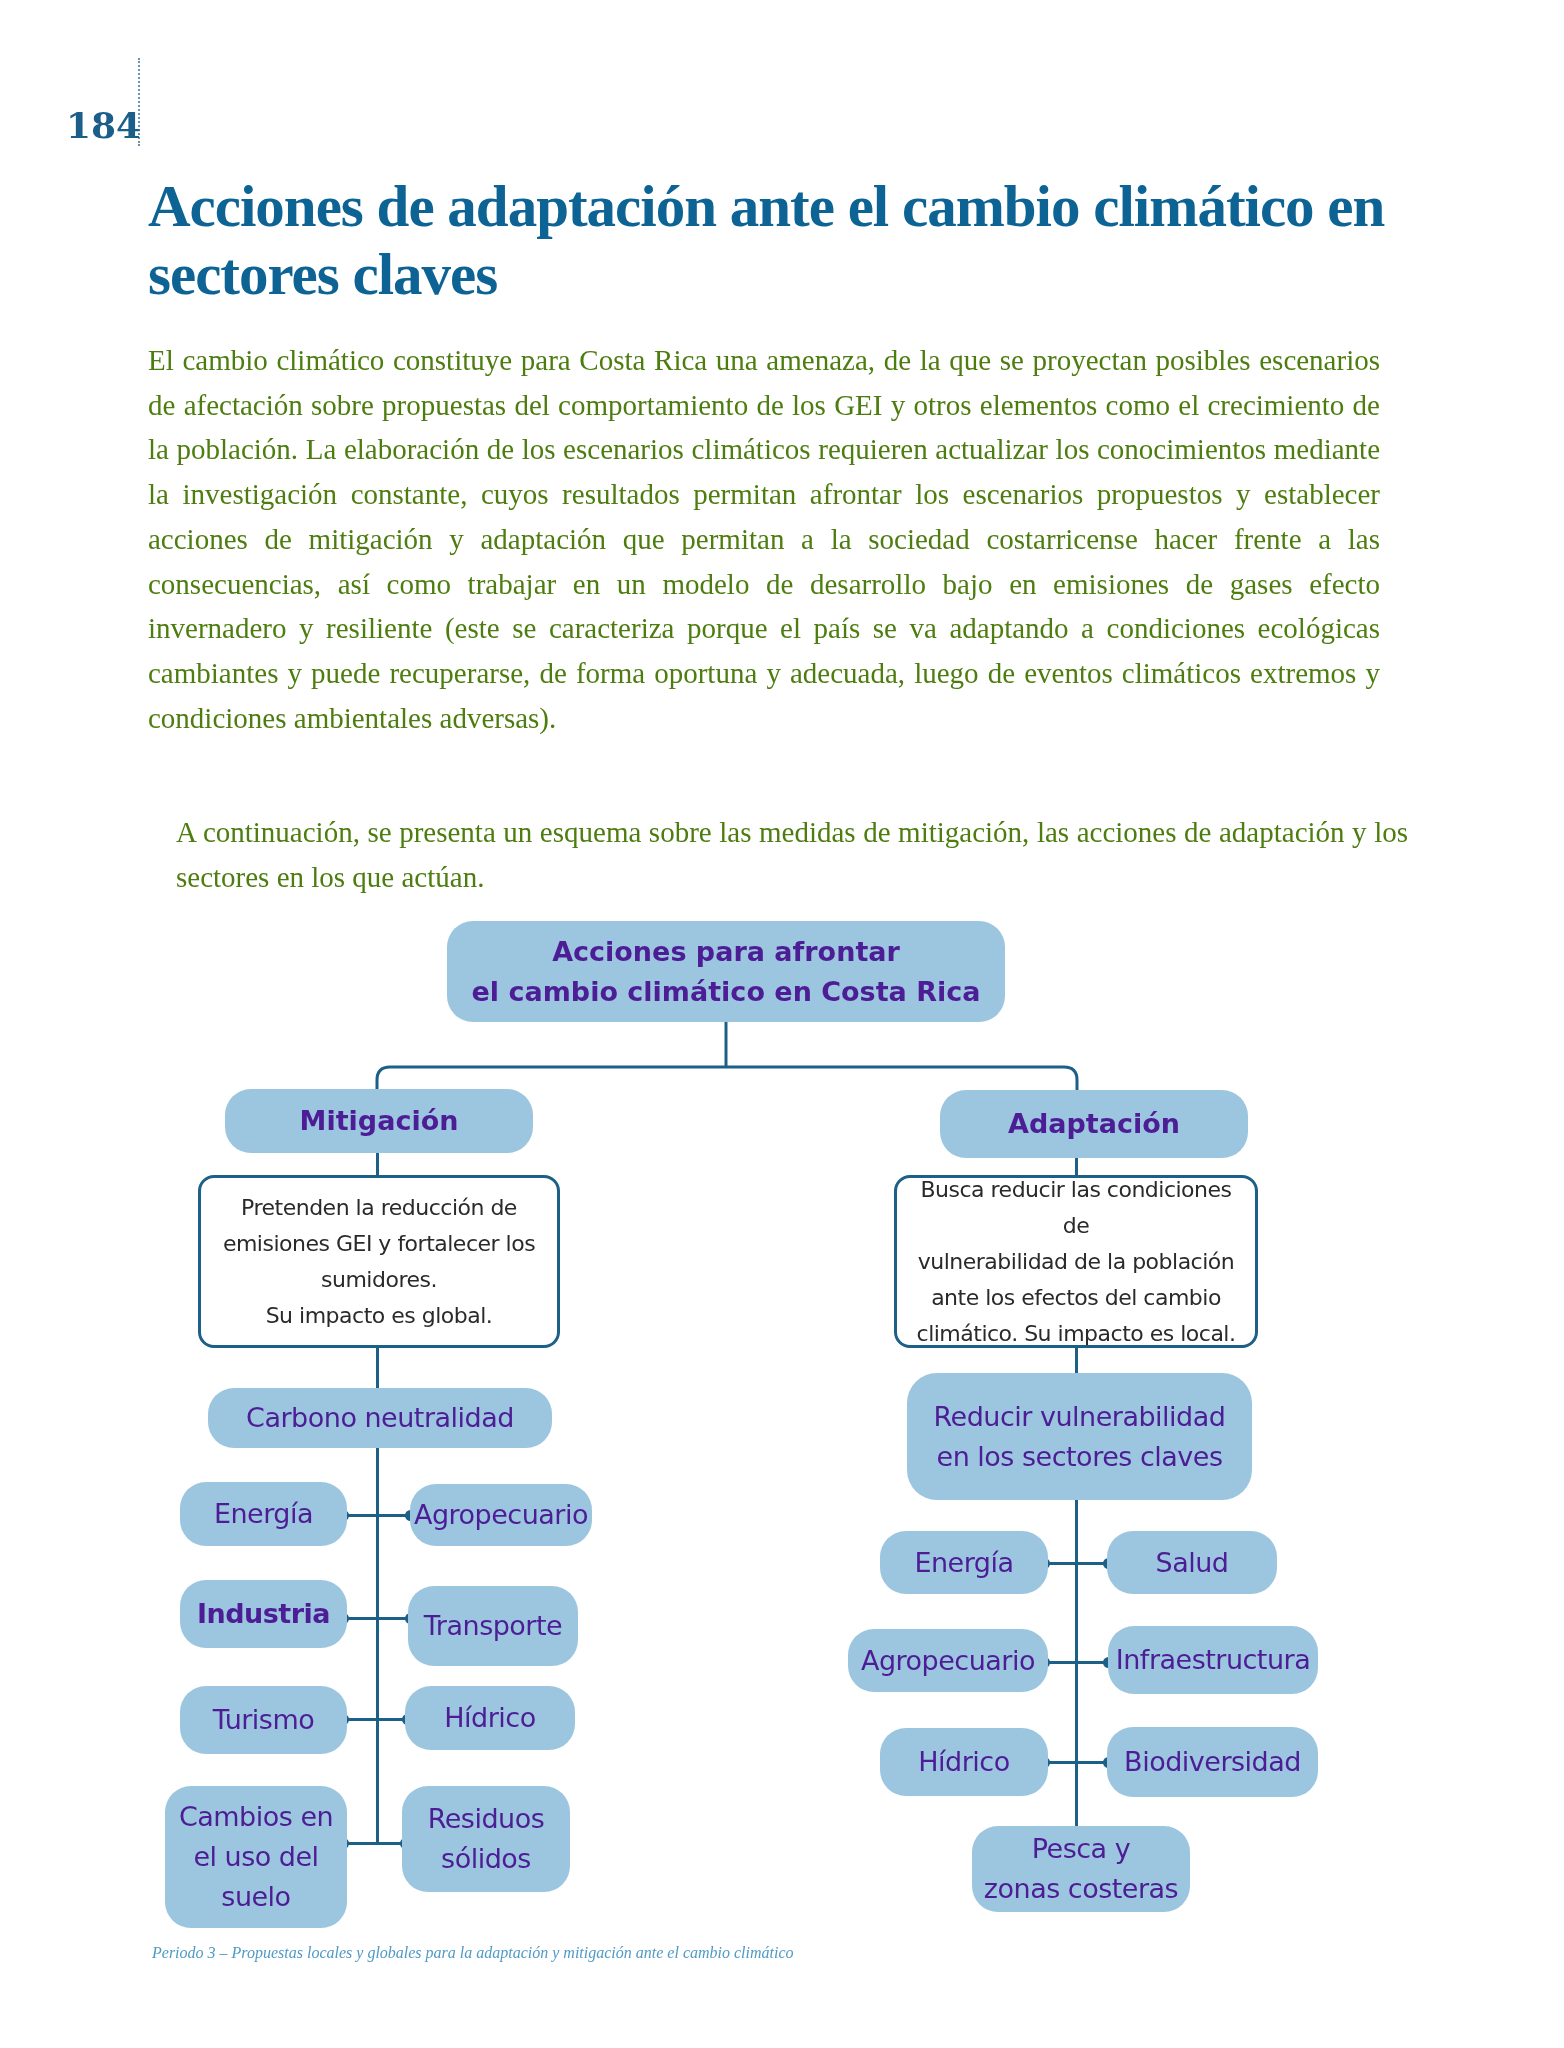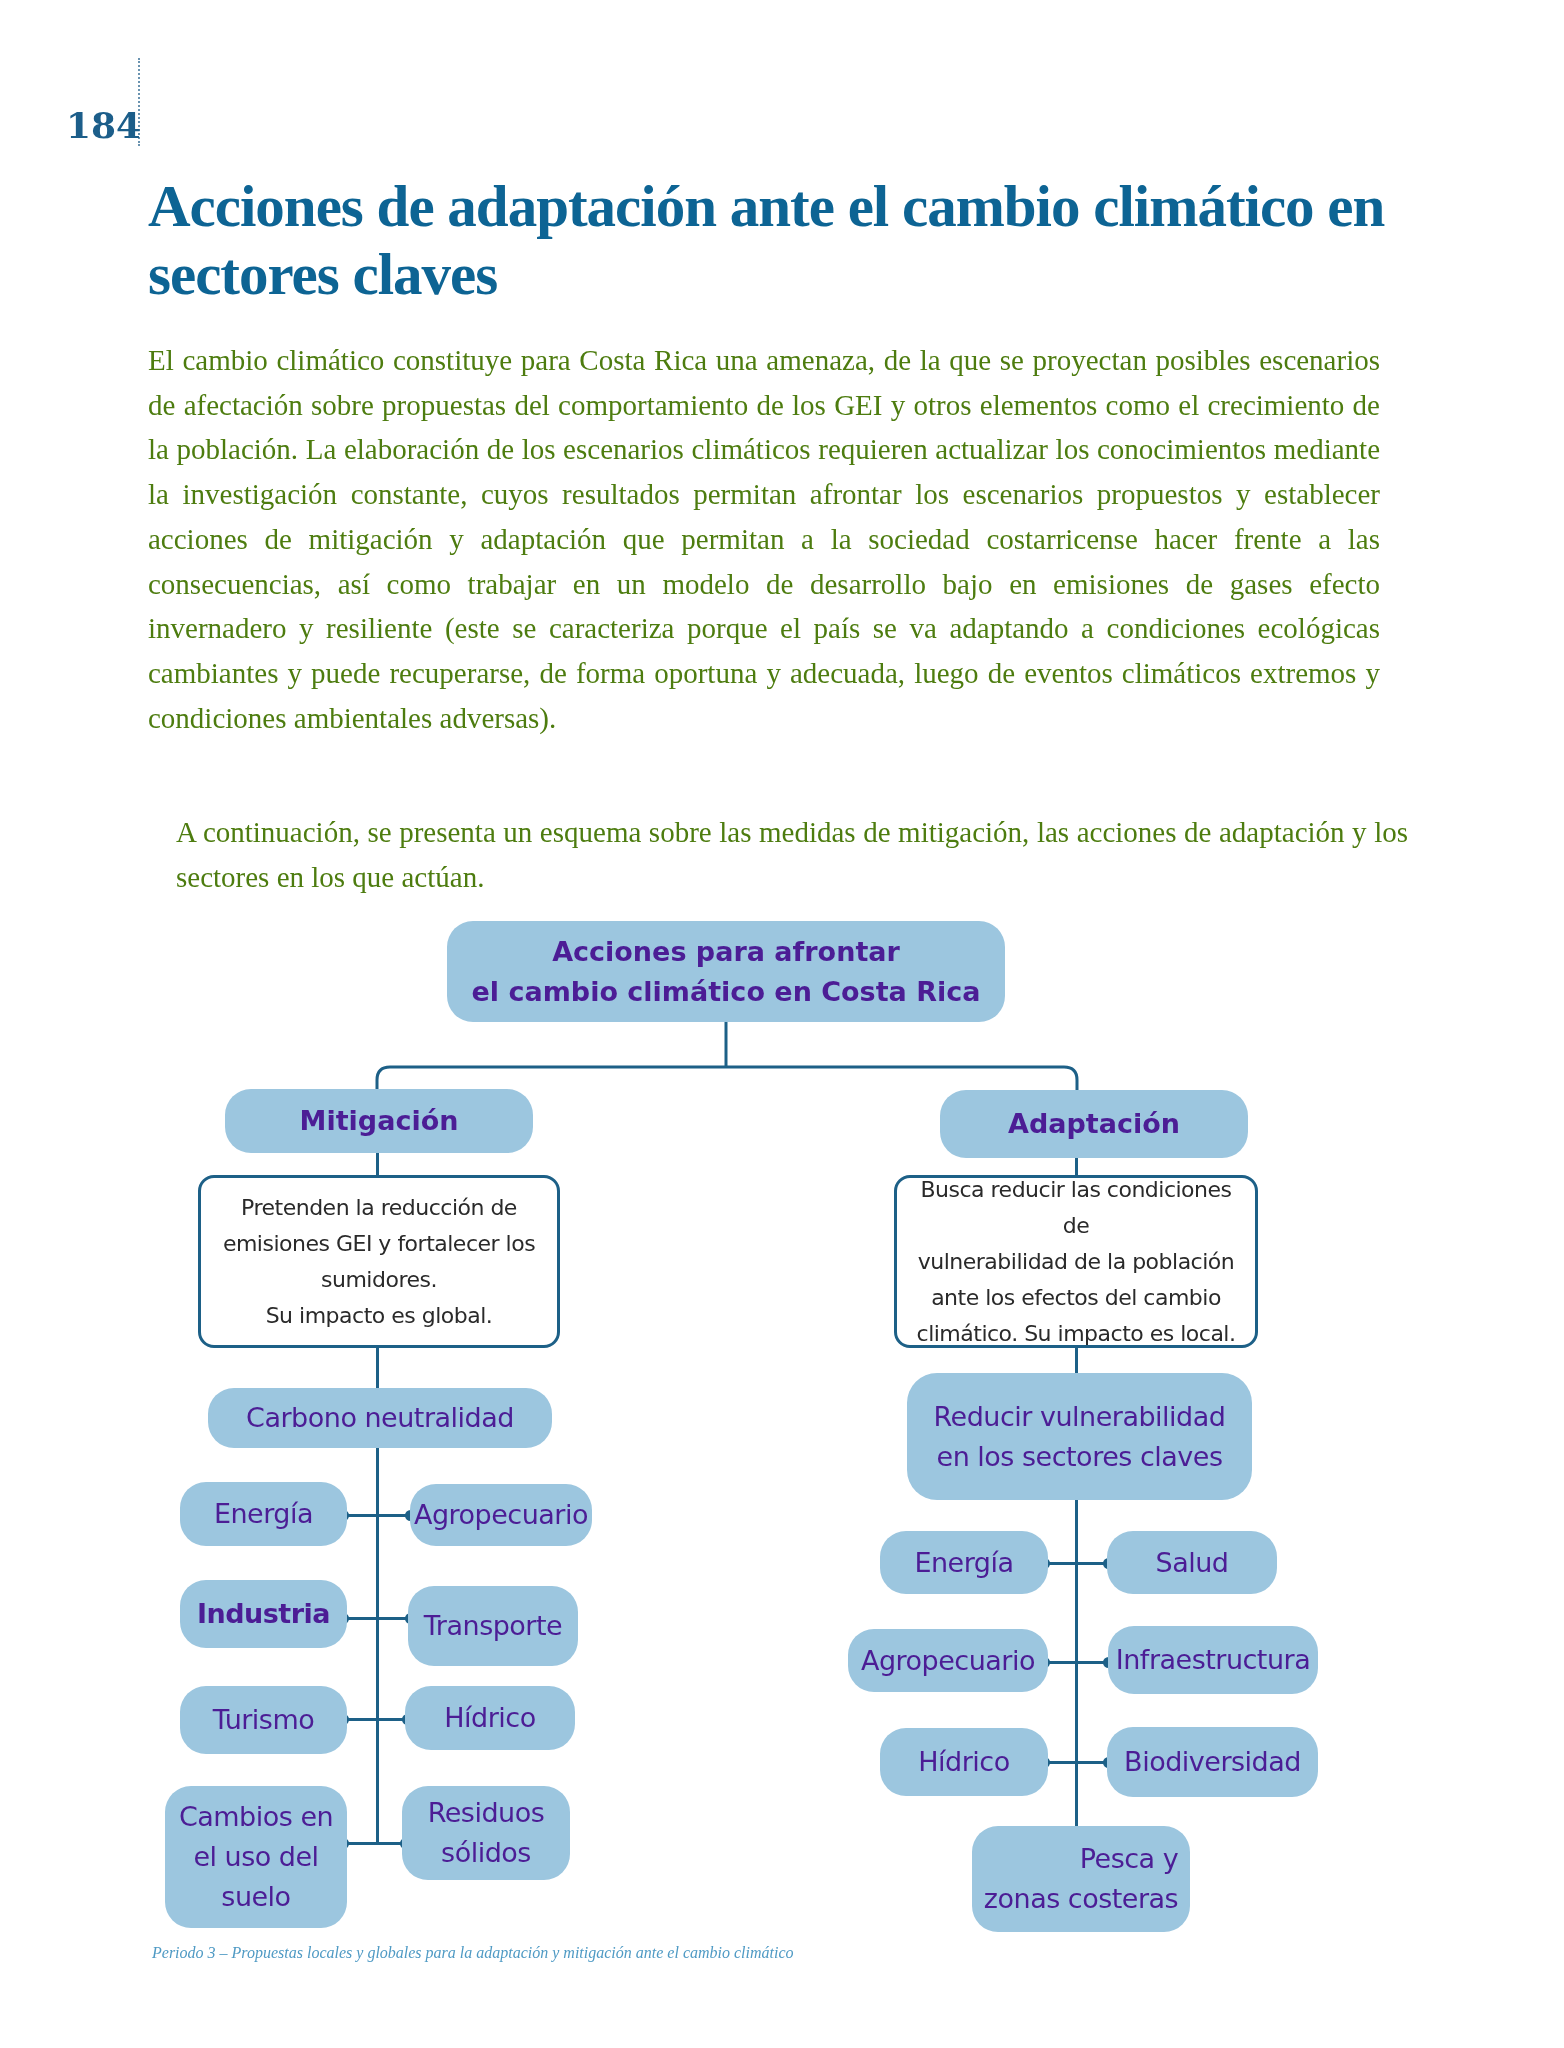--- a/index.html
+++ b/index.html
@@ -79,33 +79,33 @@
 
 <div class="node sec" style="left:180px; top:1482px; width:167px; height:64px;">Energía</div>
 <div class="node sec" style="left:410px; top:1484px; width:182px; height:62px;">Agropecuario</div>
 <div class="node sec" style="left:180px; top:1580px; width:167px; height:68px;font-weight:bold;">Industria</div>
 <div class="node sec" style="left:408px; top:1586px; width:170px; height:80px;">Transporte</div>
 <div class="node sec" style="left:180px; top:1686px; width:167px; height:68px;">Turismo</div>
 <div class="node sec" style="left:405px; top:1686px; width:170px; height:64px;">Hídrico</div>
 <div class="node sec line-text" style="left:165px; top:1786px; width:182px; height:142px;">Cambios en
 el uso del
 suelo</div>
-<div class="node sec line-text" style="left:402px; top:1786px; width:168px; height:94px;">Residuos
+<div class="node sec line-text" style="left:402px; top:1786px; width:168px; height:106px;">Residuos
 sólidos</div>
 
 <div class="node head" style="left:940px; top:1090px; width:308px; height:68px;">Adaptación</div>
 <div class="desc" style="left:894px; top:1175px; width:364px; height:173px;">Busca reducir las condiciones de
 vulnerabilidad de la población
 ante los efectos del cambio
 climático. Su impacto es local.</div>
 <div class="node sec line-text" style="left:907px; top:1373px; width:345px; height:127px; border-radius:30px;">Reducir vulnerabilidad
 en los sectores claves</div>
 
 <div class="node sec" style="left:880px; top:1531px; width:168px; height:63px;">Energía</div>
 <div class="node sec" style="left:1107px; top:1531px; width:170px; height:63px;">Salud</div>
 <div class="node sec" style="left:848px; top:1629px; width:200px; height:63px;">Agropecuario</div>
 <div class="node sec" style="left:1108px; top:1626px; width:210px; height:68px;">Infraestructura</div>
 <div class="node sec" style="left:880px; top:1728px; width:168px; height:68px;">Hídrico</div>
 <div class="node sec" style="left:1107px; top:1727px; width:211px; height:70px;">Biodiversidad</div>
-<div class="node sec line-text" style="left:972px; top:1826px; width:218px; height:106px;text-align:right;">Pesca y
+<div class="node sec line-text" style="left:972px; top:1826px; width:218px; height:86px;">Pesca y
 zonas costeras</div>
 
 <div class="footer">Periodo 3 – Propuestas locales y globales para la adaptación y mitigación ante el cambio climático</div>
 
 </body></html>

